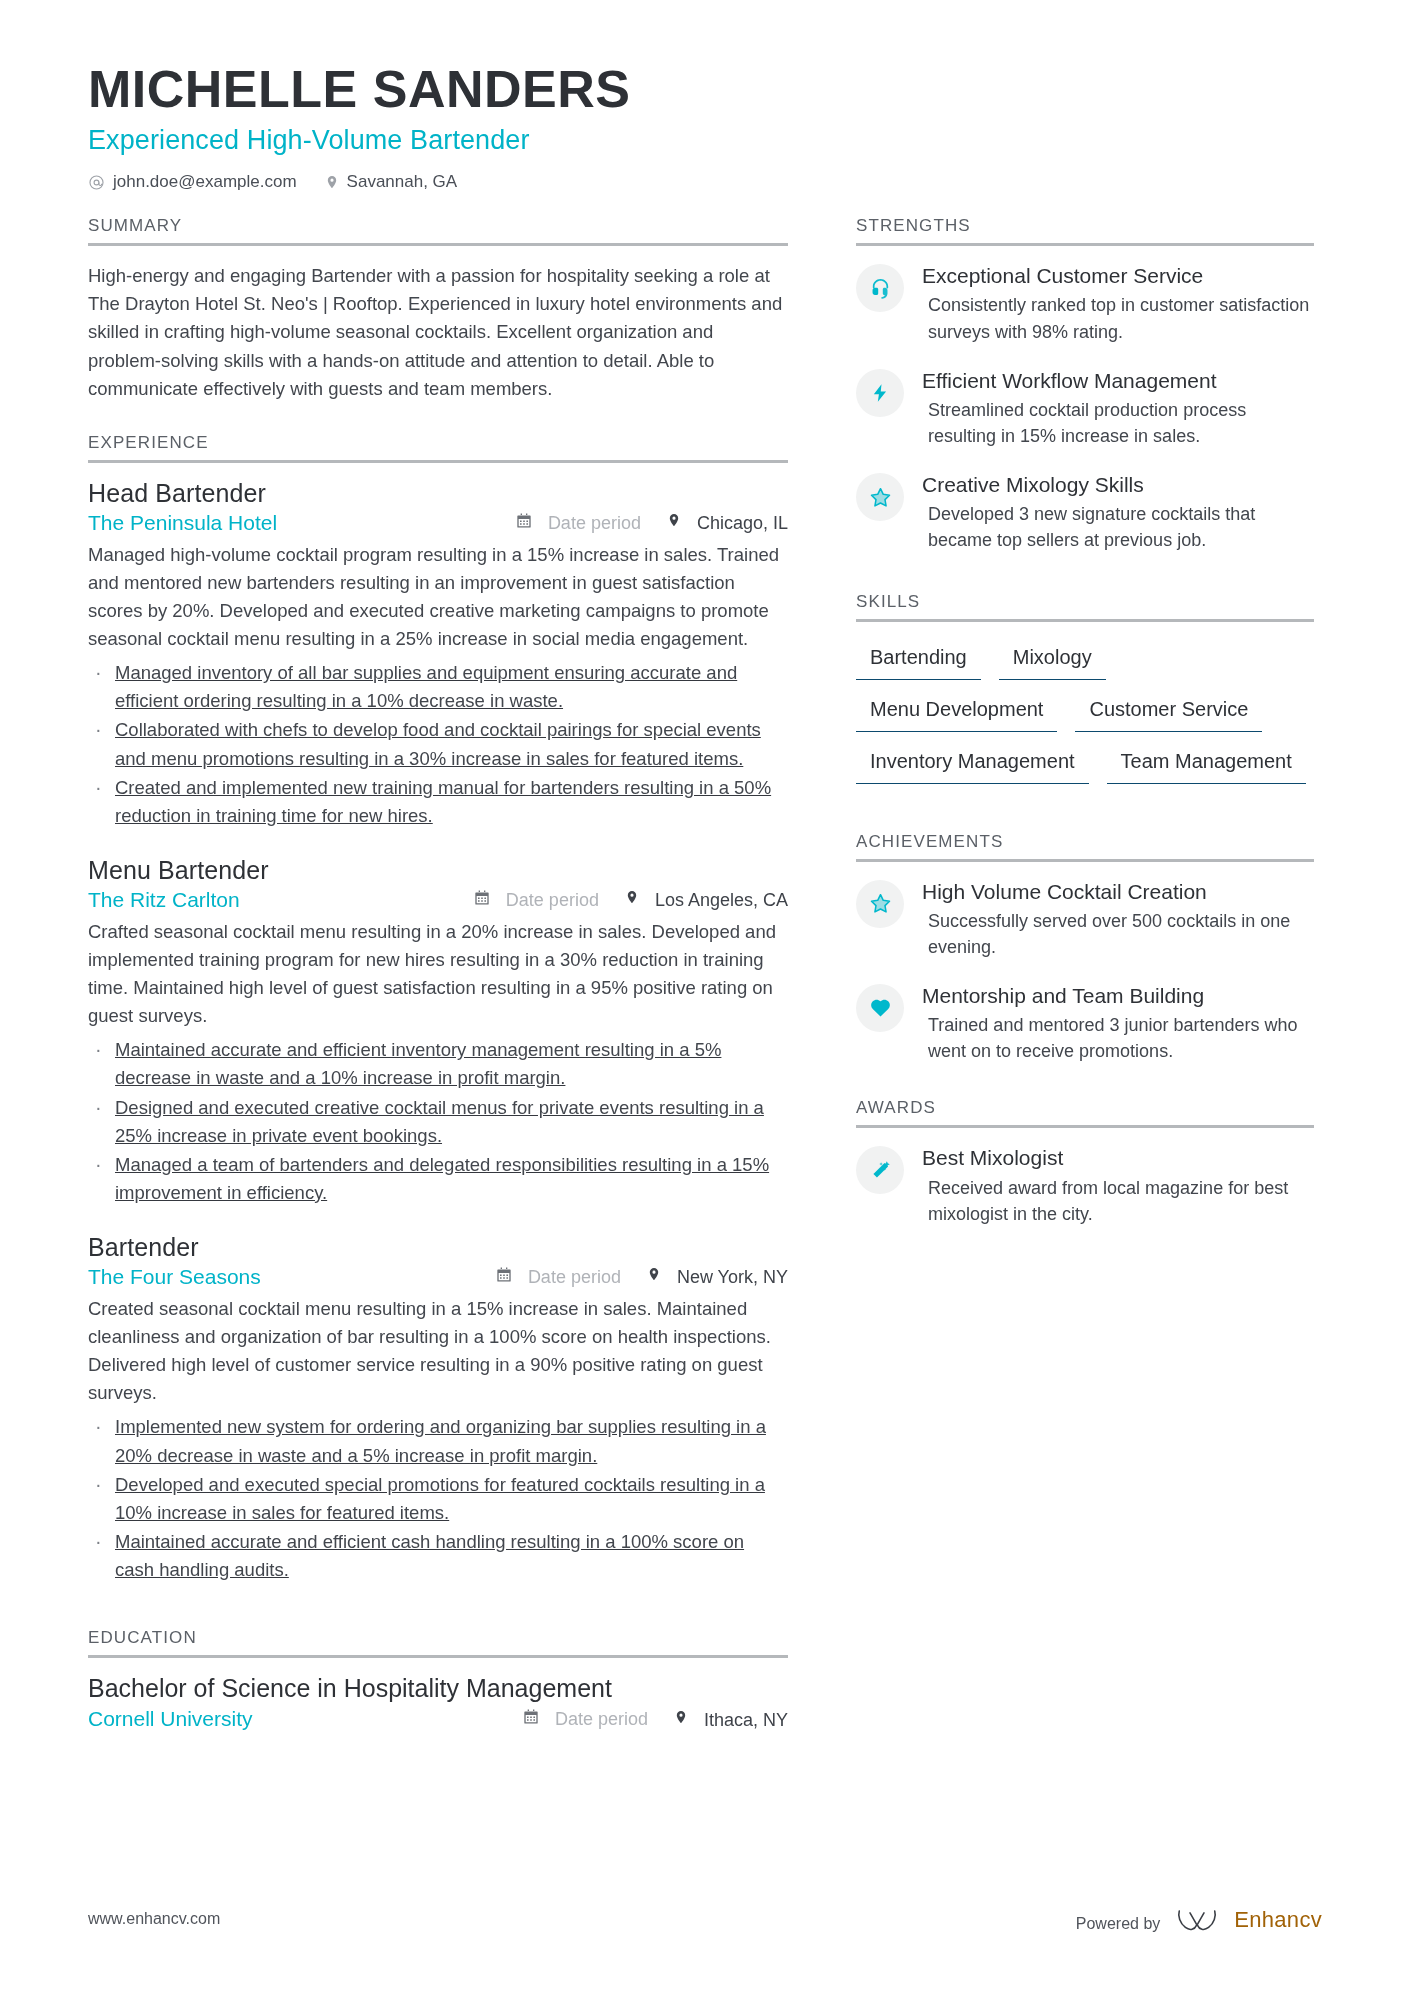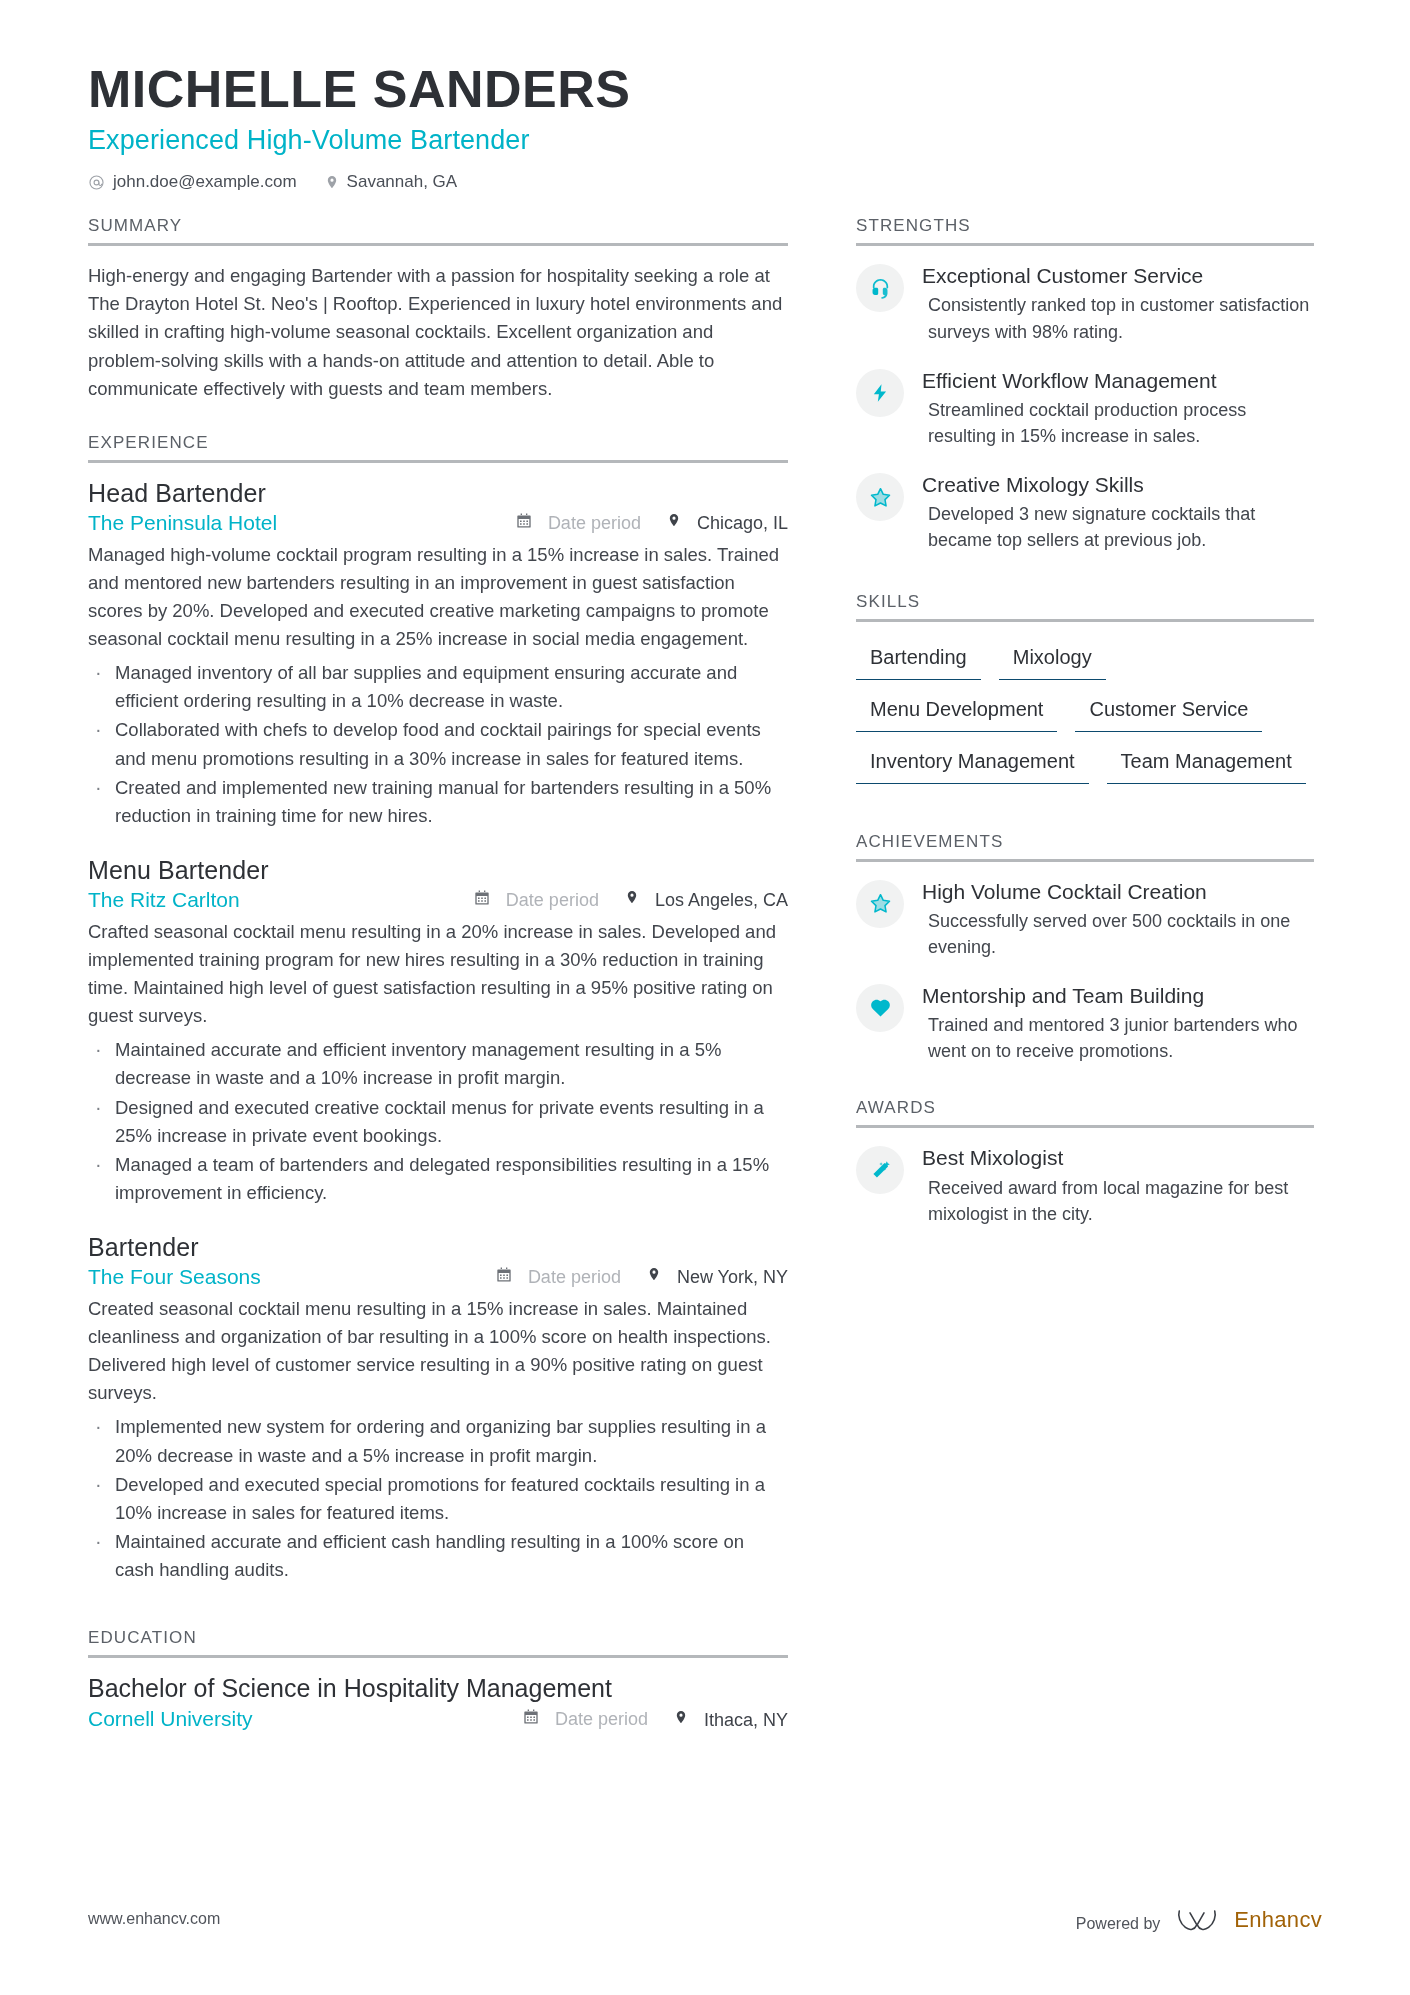--- a/index.html
+++ b/index.html
@@ -103,21 +103,21 @@
     display: flex;
     align-items: flex-end;
     gap: 16px;
     font-size: 18px;
     color: #3f434a;
     white-space: nowrap;
   }
   .meta-bit.placeholder { color: #b0b3b8; }
   .meta-bit.placeholder svg { fill: #6d7177; }
 
-  ul.bullets { list-style: none; margin-top: 6px; }
+  ul.bullets { list-style: none; margin-top: 6px; text-decoration: underline; }
   ul.bullets li {
     position: relative;
     padding-left: 27px;
     font-size: 18.5px;
     line-height: 1.52;
     color: #42464d;
     margin-bottom: 1px;
   }
   ul.bullets li::before {
     content: "·";

